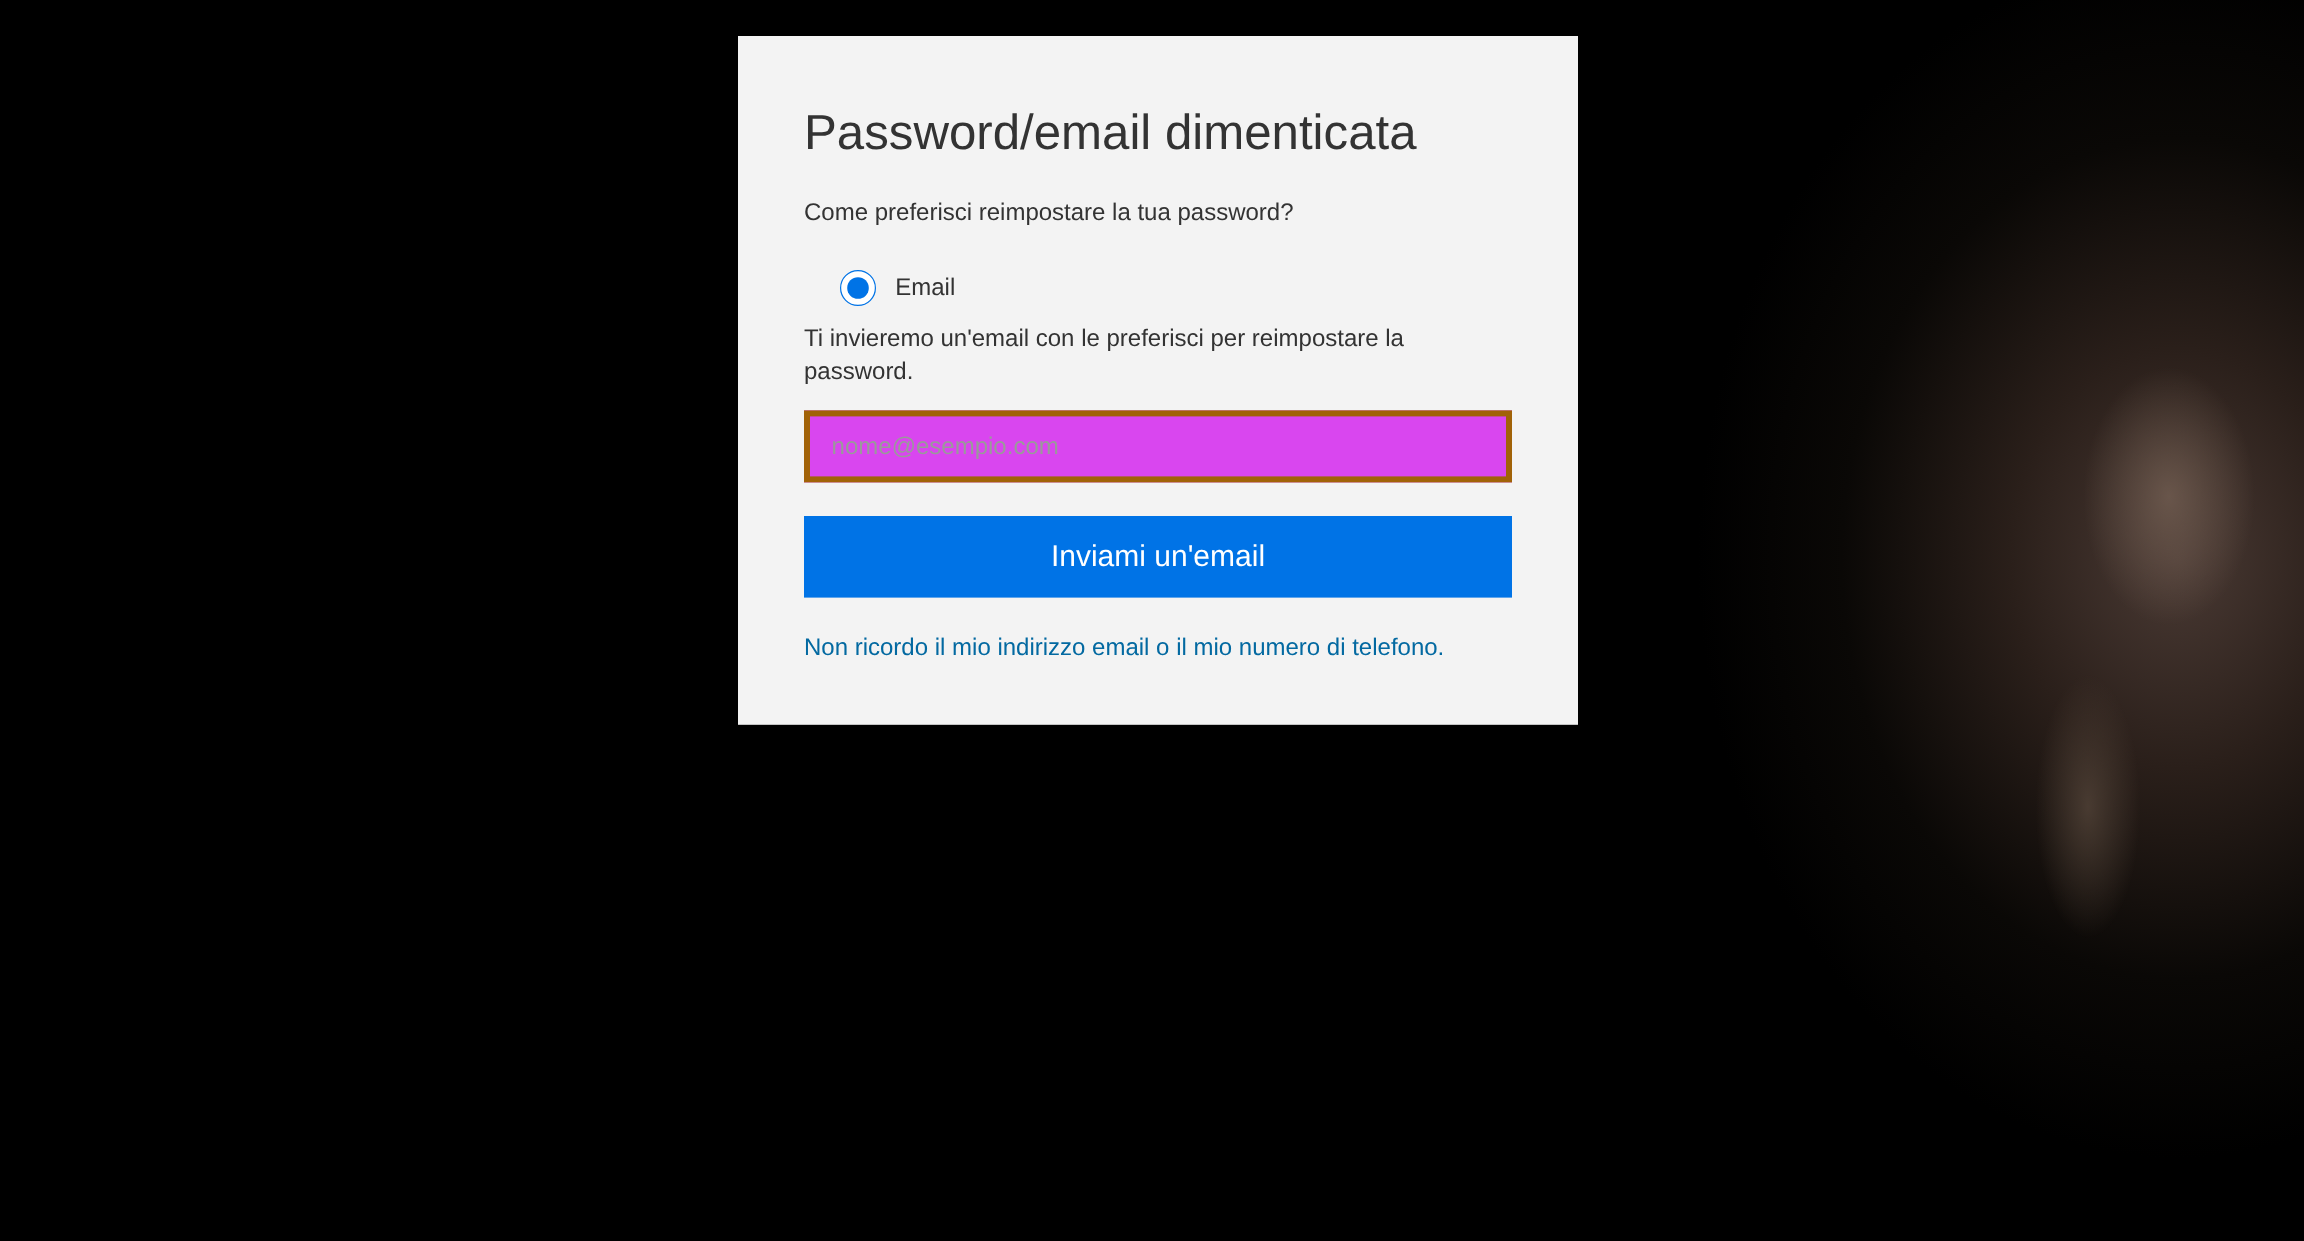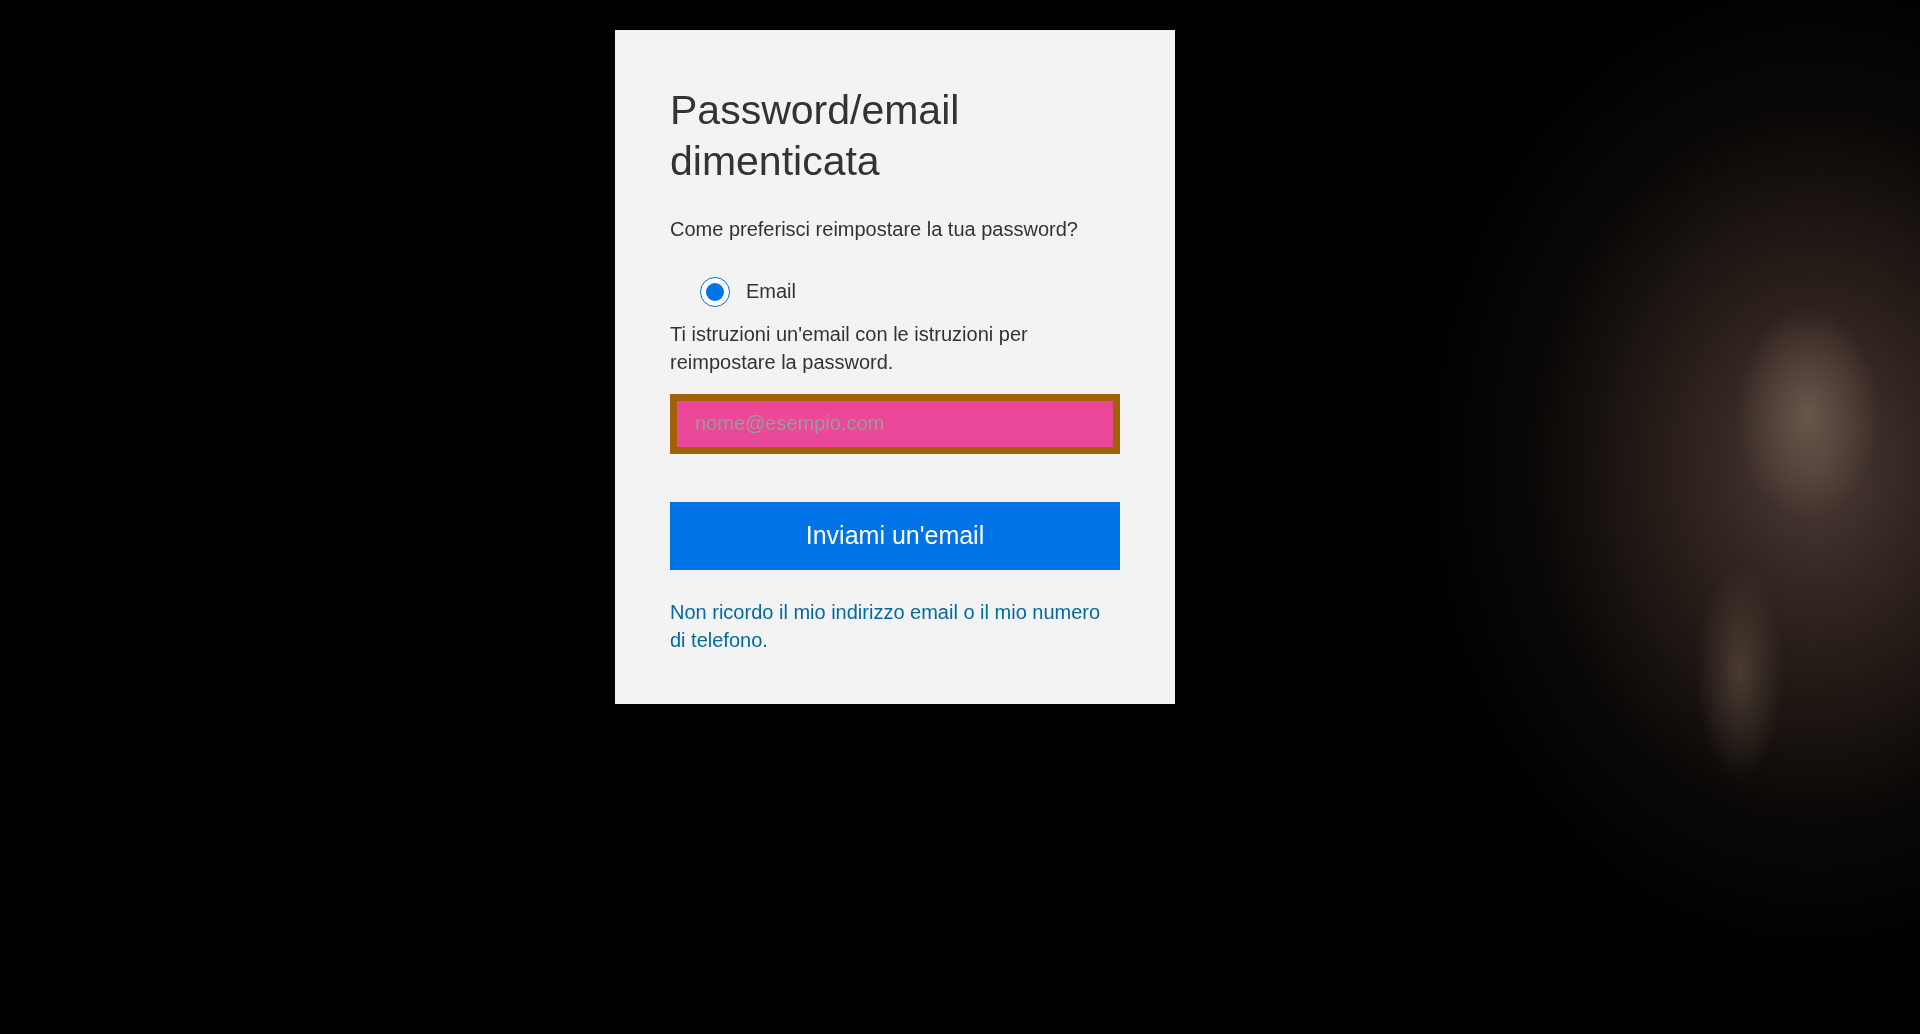--- a/index.html
+++ b/index.html
@@ -45,21 +45,21 @@
     z-index: 1;
     display: flex;
     flex-direction: column;
     align-items: flex-start;
     padding-top: 30px;
     padding-left: 615px;
   }
   
   .card {
     background: #f3f3f3;
-    width: 560px;
+    width: 700px;
     padding: 55px 55px 50px 55px;
   }
   
   .title {
     font-size: 41px;
     font-weight: 400;
     color: #333;
     line-height: 1.25;
     margin-bottom: 30px;
   }
@@ -119,26 +119,26 @@
   .instruction {
     font-size: 20px;
     color: #333;
     line-height: 1.4;
     margin-bottom: 18px;
   }
   
   .email-input {
     width: 100%;
     height: 60px;
-    border: 7px solid #a16207;
-    background: #ec4899;
+    border: 5px solid #a16207;
+    background: #d946ef;
     font-size: 20px;
     padding: 0 18px;
     color: #333;
-    margin-bottom: 48px;
+    margin-bottom: 28px;
   }
   
   .email-input::placeholder {
     color: #9a9a9a;
   }
   
   .submit-button {
     width: 100%;
     height: 68px;
     background: #0073e6;
@@ -182,21 +182,21 @@
     
     <p class="question">Come preferisci reimpostare la tua password?</p>
     
     <div class="radio-group">
       <label class="radio-option">
         <span class="radio-circle selected"></span>
         <span class="radio-label">Email</span>
       </label>
     </div>
     
-    <p class="instruction">Ti istruzioni un'email con le istruzioni per reimpostare la password.</p>
+    <p class="instruction">Ti invieremo un'email con le preferisci per reimpostare la password.</p>
     
     <input type="email" class="email-input" placeholder="nome@esempio.com" style="">
     
     <button class="submit-button">Inviami un'email</button>
     
     <a href="#" class="forgot-link">Non ricordo il mio indirizzo email o il mio numero di telefono.</a>
   </div>
 
 </div>
 

